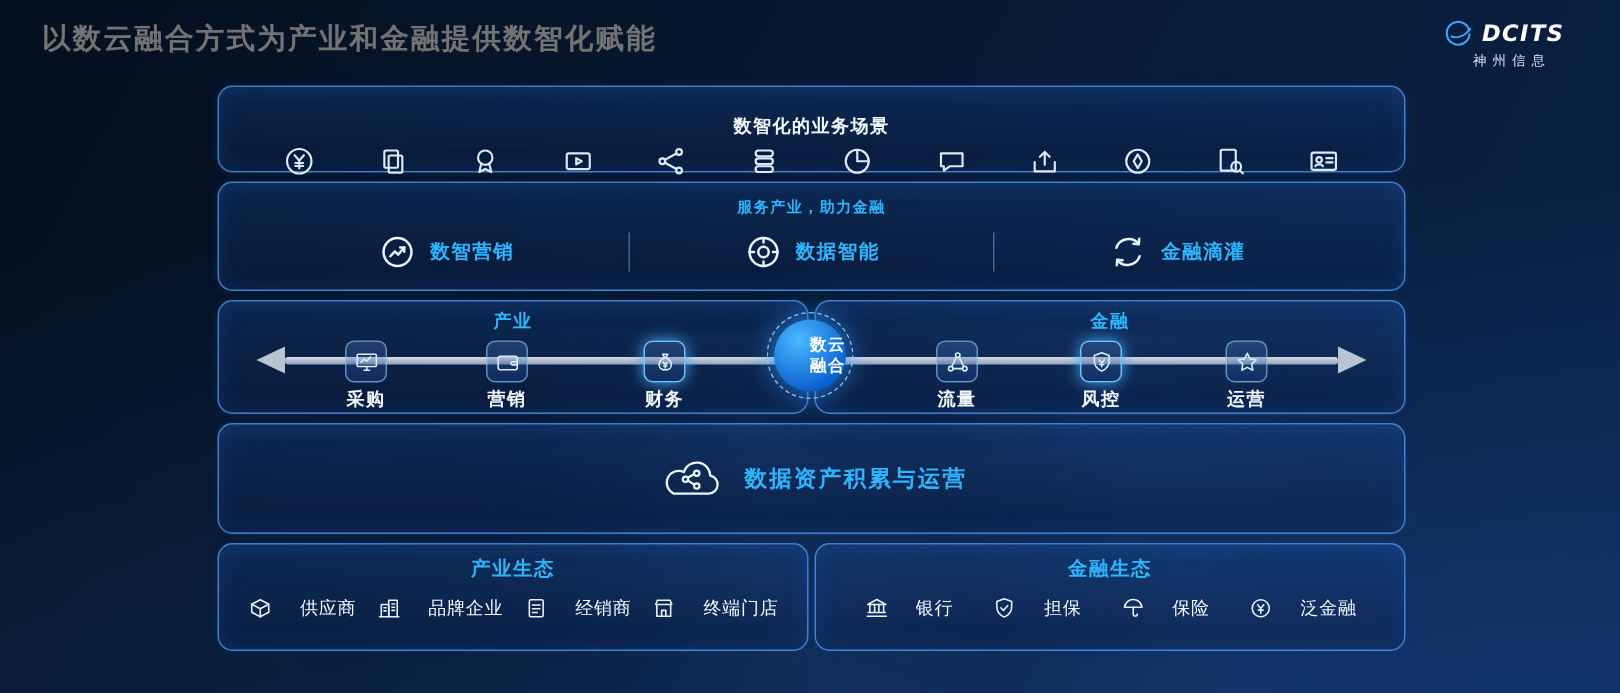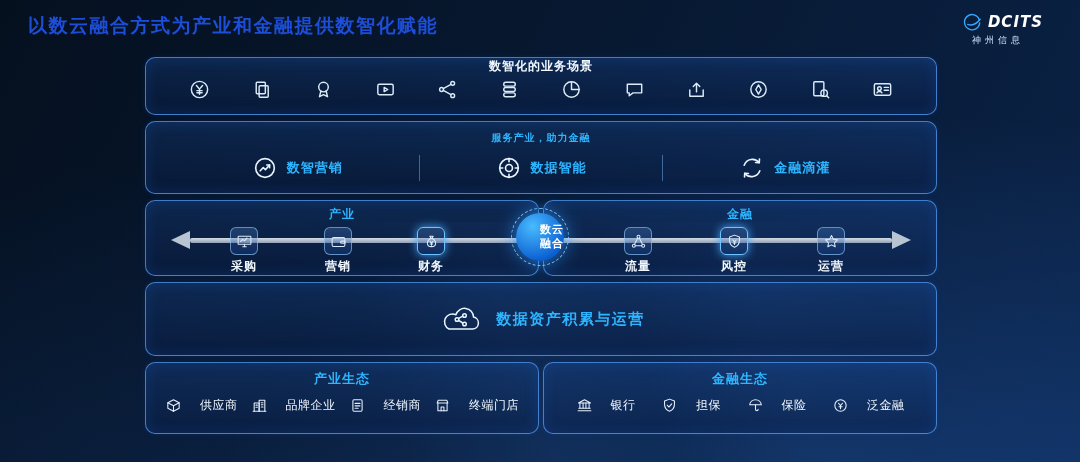--- a/index.html
+++ b/index.html
@@ -7,38 +7,38 @@
     width:1080px;height:462px;position:relative;overflow:hidden;
     font-family:"DejaVu Sans","Liberation Sans",sans-serif;
     background:
       radial-gradient(ellipse at 88% 115%, rgba(35,95,185,.38), transparent 55%),
       radial-gradient(ellipse at 15% 120%, rgba(25,70,140,.25), transparent 50%),
       linear-gradient(118deg,#05101f 0%,#071830 45%,#0b2348 100%);
     color:#fff;
   }
   .bg-streak{position:absolute;left:0;bottom:0;width:100%;height:240px;pointer-events:none;
     background:linear-gradient(72deg,transparent 35%,rgba(60,120,210,.07) 48%,transparent 58%, rgba(60,120,210,.06) 70%, transparent 80%);}
-  .slide-title{position:absolute;left:28px;top:13px;font-size:19px;font-weight:bold;color:#1d4ed8;letter-spacing:1.5px;}
+  .slide-title{position:absolute;left:28px;top:13px;font-size:19px;font-weight:bold;color:#737373;letter-spacing:1.5px;}
   .logo{position:absolute;right:37px;top:11px;display:flex;flex-direction:column;align-items:flex-start;}
   .logo-row{display:flex;align-items:center;gap:5px;}
   .logo-name{font-size:15px;font-weight:bold;font-style:italic;letter-spacing:1px;color:#ffffff;}
-  .logo-sub{font-size:9px;color:#cfe4ff;letter-spacing:4px;margin-top:1px;margin-left:11px;}
+  .logo-sub{font-size:9px;color:#cfe4ff;letter-spacing:4px;margin-top:1px;margin-left:21px;}
 
   .panel{position:absolute;border:1px solid rgba(86,158,245,.75);border-radius:10px;
     background:linear-gradient(180deg, rgba(30,80,160,.30), rgba(10,30,70,.48));
     box-shadow:inset 0 0 14px rgba(25,90,190,.28), 0 0 6px rgba(20,80,180,.18);}
   .p-scenes{left:145px;top:57px;width:790px;height:56px;}
   .p-services{left:145px;top:121px;width:790px;height:71px;}
   .p-industry{left:145px;top:200px;width:392px;height:74px;}
   .p-finance{left:543px;top:200px;width:392px;height:74px;}
   .p-asset{left:145px;top:282px;width:790px;height:72px;}
   .p-ieco{left:145px;top:362px;width:392px;height:70px;}
   .p-feco{left:543px;top:362px;width:392px;height:70px;}
 
-  .panel-title-white{margin-top:0;text-align:center;font-size:12px;font-weight:bold;color:#f2f8ff;letter-spacing:1px;}
+  .panel-title-white{margin-top:18px;text-align:center;font-size:12px;font-weight:bold;color:#f2f8ff;letter-spacing:1px;}
   .panel-title-blue{text-align:center;font-weight:bold;color:#2eb5ff;letter-spacing:1px;}
 
   .scene-icons{display:flex;justify-content:space-between;align-items:center;padding:0 42px;margin-top:3px;}
   .ic{color:#dcebf8;display:block;}
   .ic *{fill:none;stroke:currentColor;stroke-width:1.5;stroke-linecap:round;stroke-linejoin:round;}
 
   .svc-title{margin-top:9px;font-size:10px;}
   .svc-row{display:flex;align-items:center;margin-top:10px;padding:0 30px;}
   .svc-cell{flex:1;display:flex;align-items:center;justify-content:center;gap:9px;}
   .svc-cell .ic{color:#e8f4ff;}
@@ -201,21 +201,21 @@
   </div>
   <div class="chain-node" style="left:160px">
     <div class="tile">
       <svg class="ic" viewBox="0 0 24 24" width="17" height="17">
         <rect x="3" y="6.5" width="18" height="12.5" rx="2"></rect>
           <path d="M16.5 11.5H21v3h-4.5a1.5 1.5 0 0 1 0-3z"></path>
       </svg>
     </div>
     <span class="node-label">营销</span>
   </div>
-  <div class="chain-node" style="left:253px">
+  <div class="chain-node" style="left:265px">
     <div class="tile glow">
       <svg class="ic" viewBox="0 0 24 24" width="17" height="17">
         <path d="M9.6 4.5h4.8l-1.8 3h-1.2z"></path>
           <path d="M11.4 7.5C8 9.3 6.2 11.8 6.2 14.4c0 3 2.6 4.8 5.8 4.8s5.8-1.8 5.8-4.8c0-2.6-1.8-5.1-5.2-6.9"></path>
           <path d="M9.9 11.8l2.1 2.6 2.1-2.6M12 14.4v3M10.3 15.6h3.4"></path>
       </svg>
     </div>
     <span class="node-label">财务</span>
   </div>
 </div>

